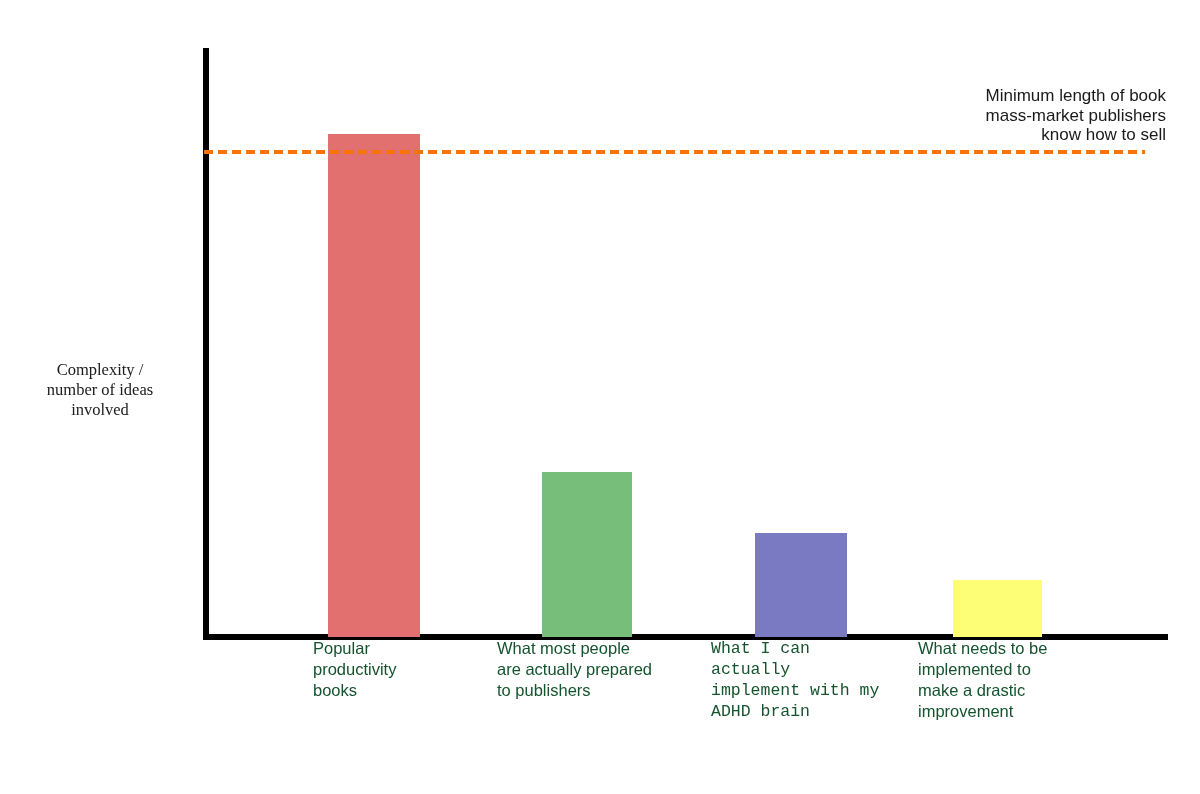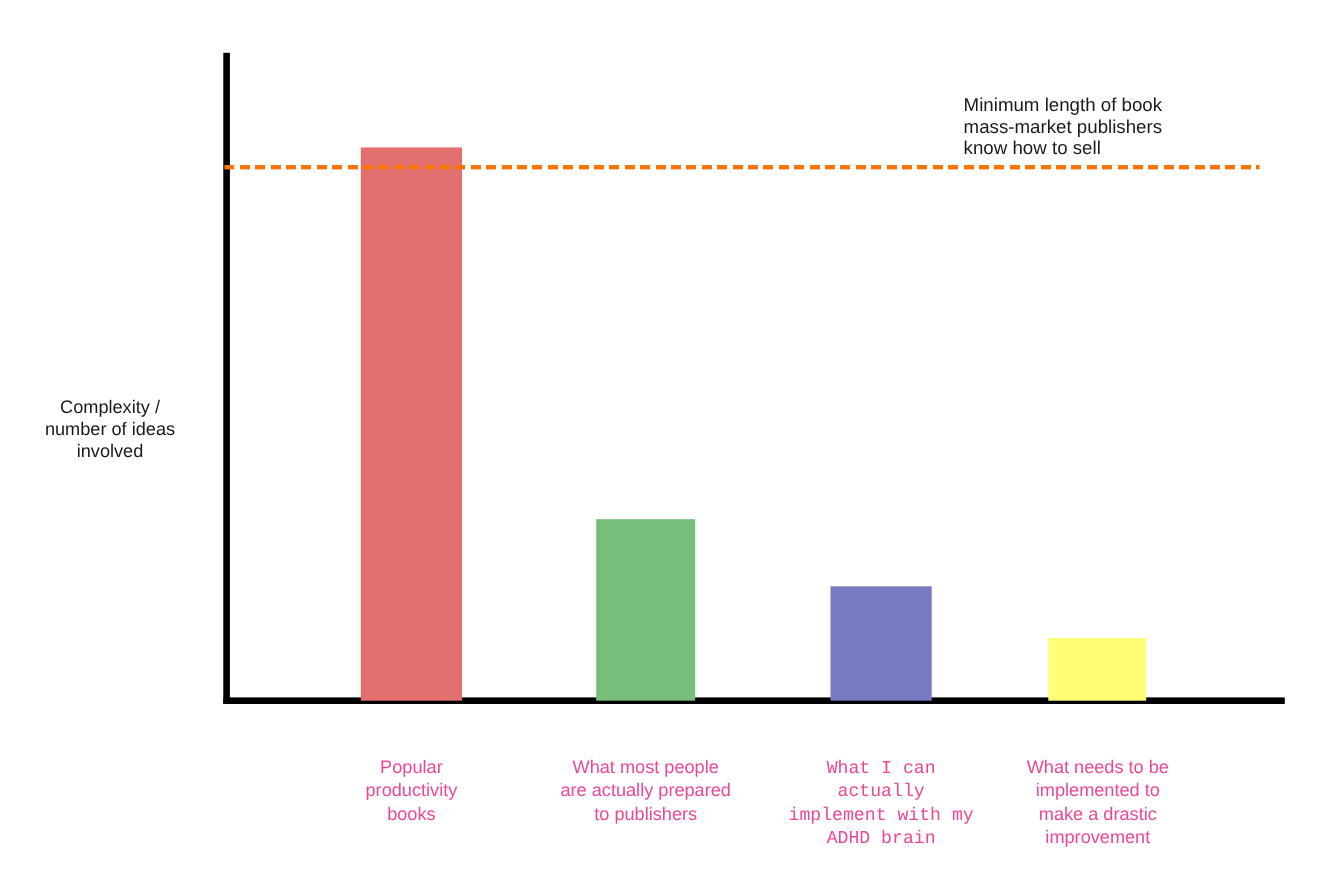--- a/index.html
+++ b/index.html
@@ -60,45 +60,46 @@
 
   
   .annotation {
     position: absolute;
     left: 876px;
     top: 86px;
     width: 290px;
     font-size: 17px;
     line-height: 19.5px;
     color: #1a1a1a;
-    text-align: left;
+    text-align: right;
     white-space: pre-line;
   }
 
   
   .y-caption {
     position: absolute;
     left: 10px;
     top: 360px;
     width: 180px;
     font-size: 16.5px;
     line-height: 20px;
     color: #1a1a1a;
     text-align: center;
     white-space: pre-line;
+    font-family: Liberation Serif, serif;
   }
 
   
   .cat-label {
     position: absolute;
-    top: 688px;
+    top: 638px;
     font-size: 16.5px;
     line-height: 21px;
-    color: #ec4899;
-    text-align: center;
+    color: #14532d;
+    text-align: left;
     white-space: pre-line;
   }
 </style>
 </head>
 <body>
 
 <div id="canvas">
 
   <div class="y-caption">Complexity /
 number of ideas

